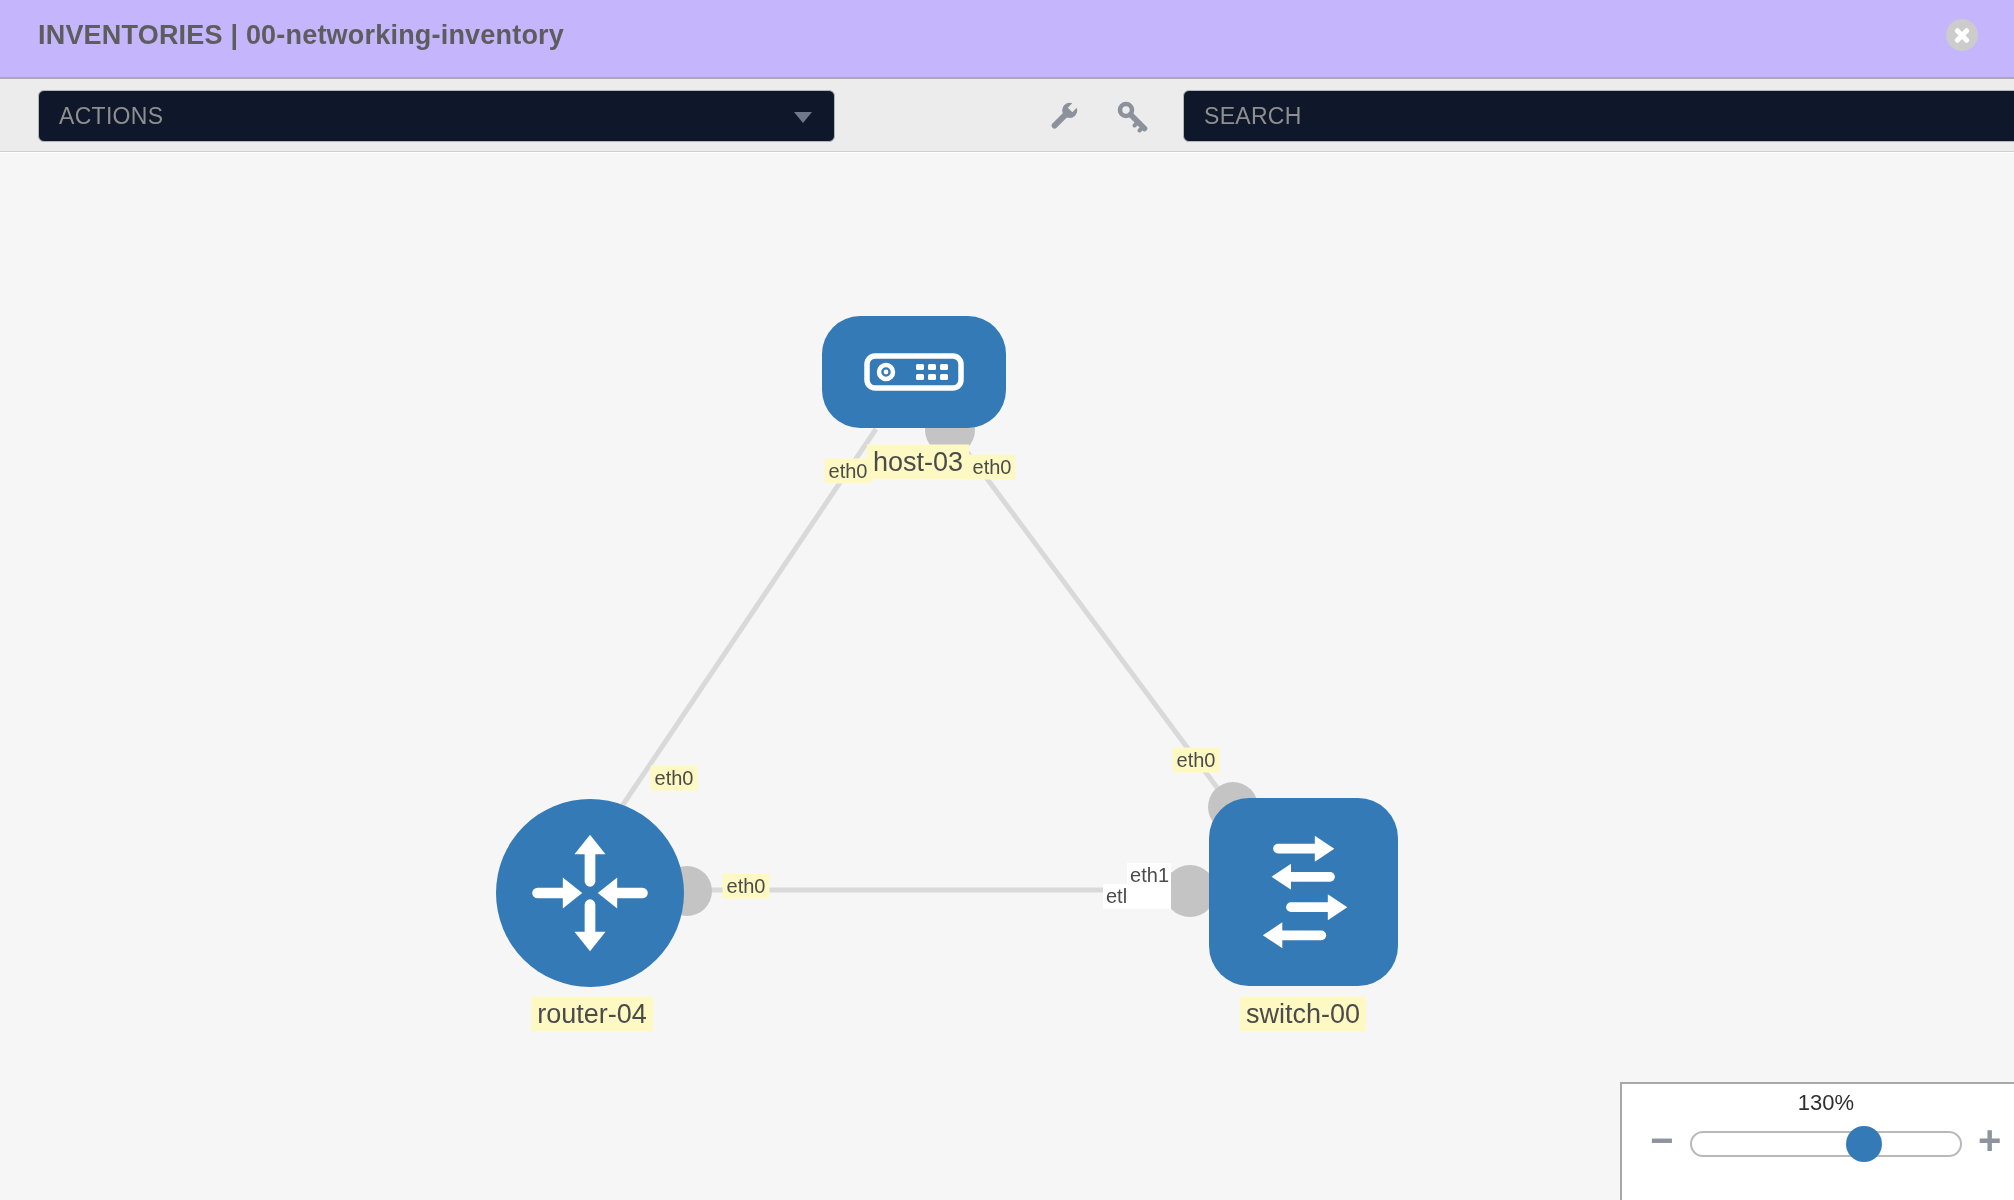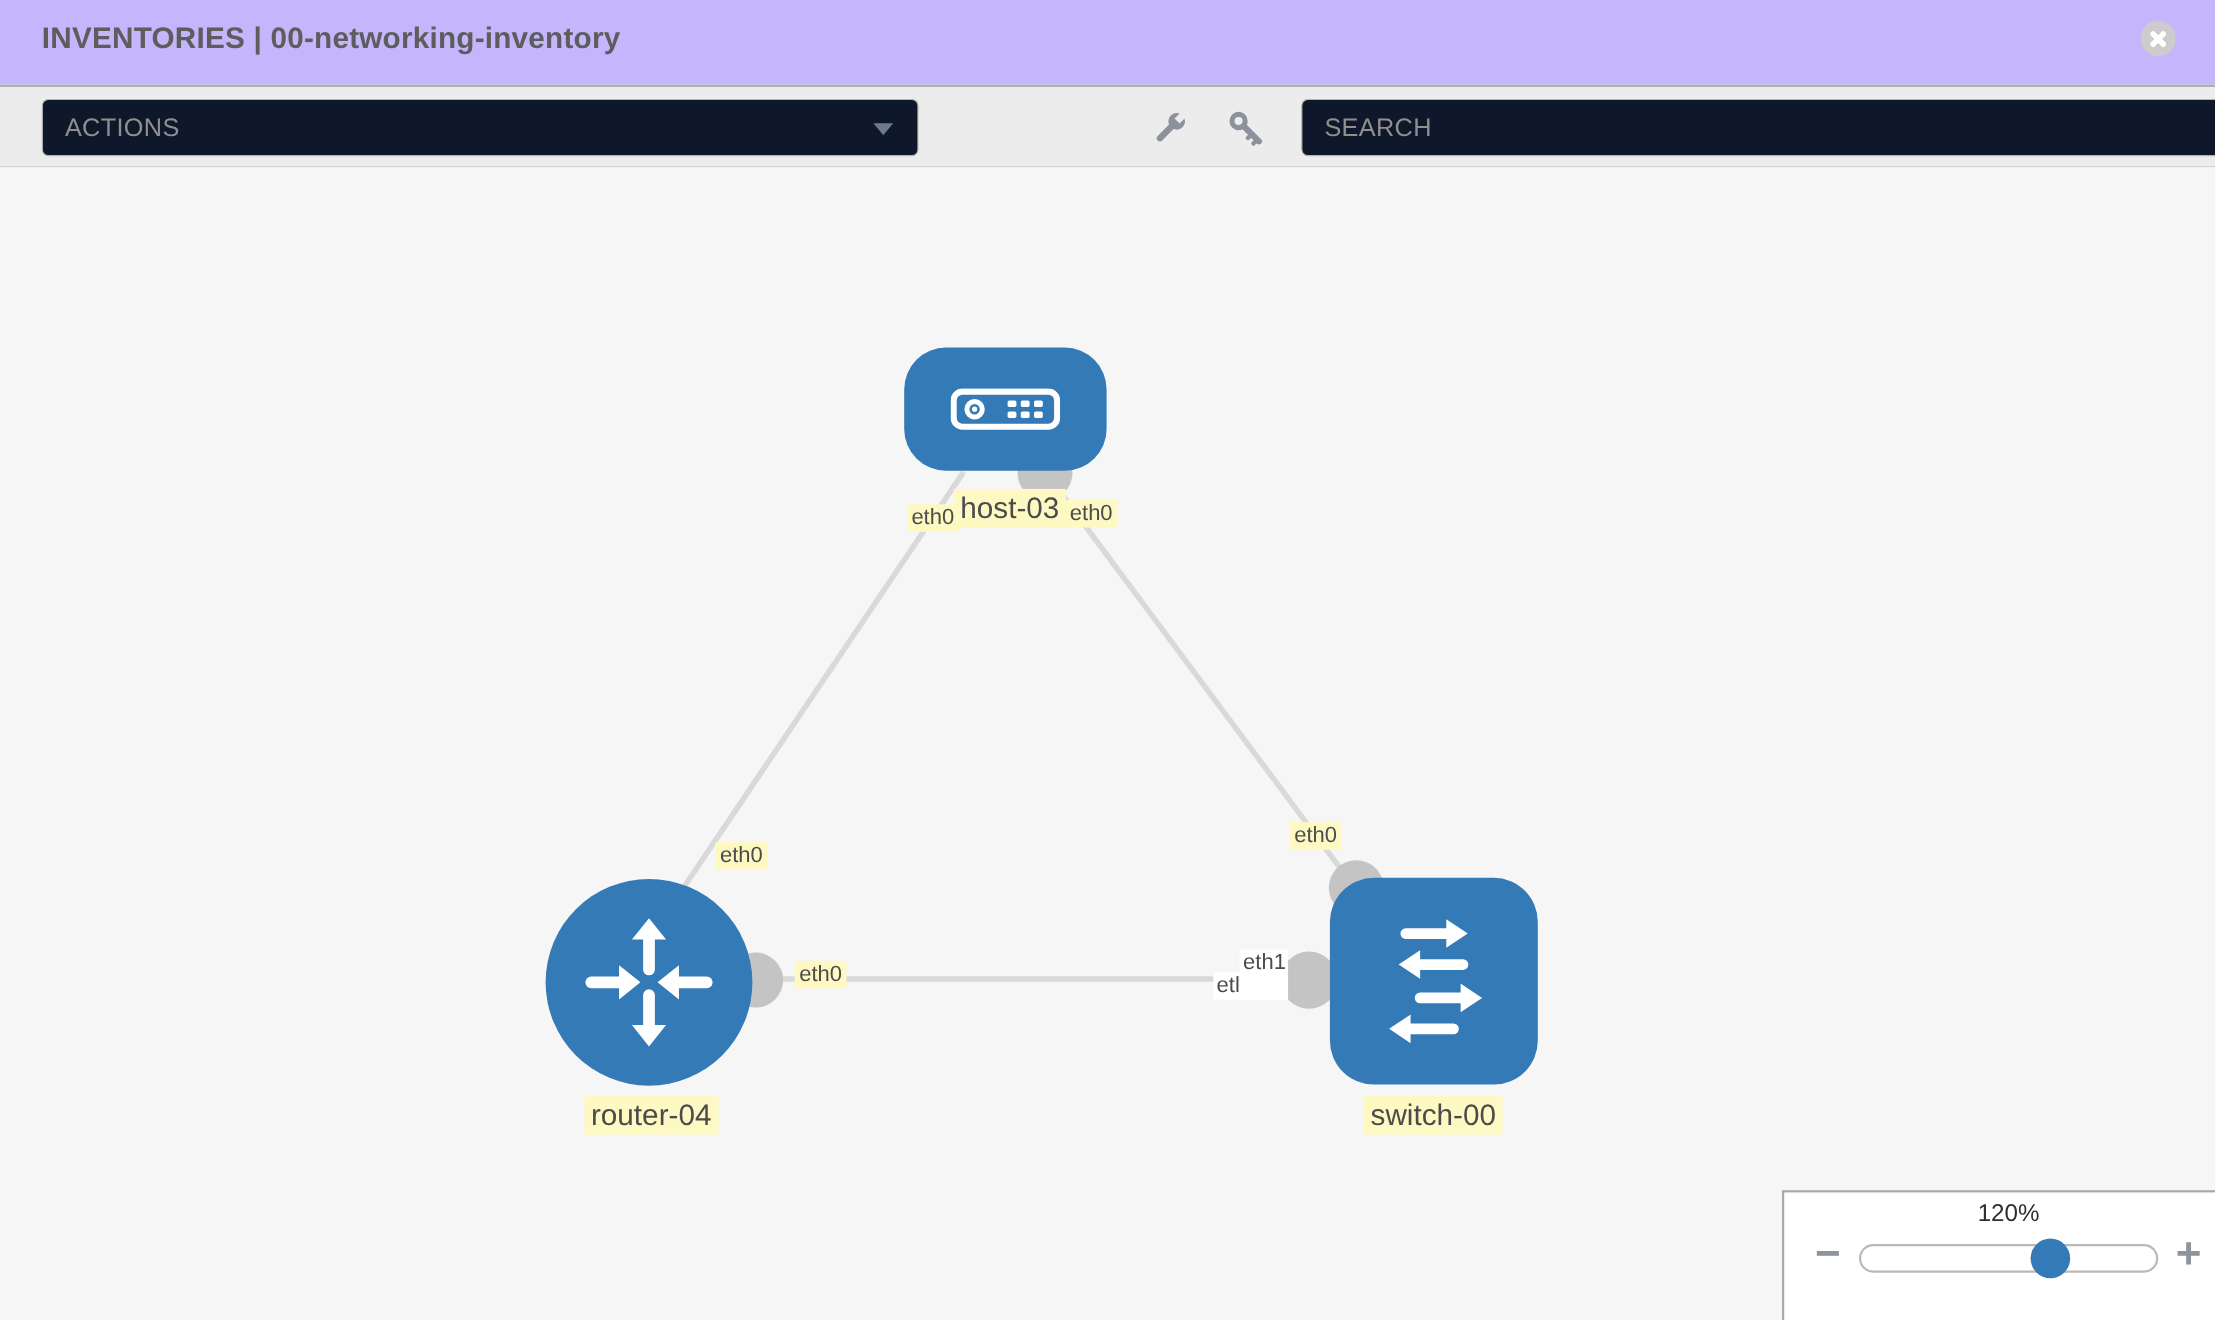--- a/index.html
+++ b/index.html
@@ -180,20 +180,20 @@
     <div class="glabel if-label lbl-router-top">eth0</div>
     <div class="glabel if-label lbl-switch-top">eth0</div>
     <div class="glabel if-label lbl-mid-left">eth0</div>
     <div class="glabel if-label lbl-mid-right">
       <span class="frag">etl</span>
         <span>eth1</span>
     </div>
   </div>
 
   <div class="zoom-panel">
-    <div class="zoom-level">120%</div>
+    <div class="zoom-level">130%</div>
     <div class="zoom-minus">−</div>
     <div class="zoom-track"></div>
     <div class="zoom-handle"></div>
     <div class="zoom-plus">+</div>
   </div>
 
 </div>
 
 </body></html>

